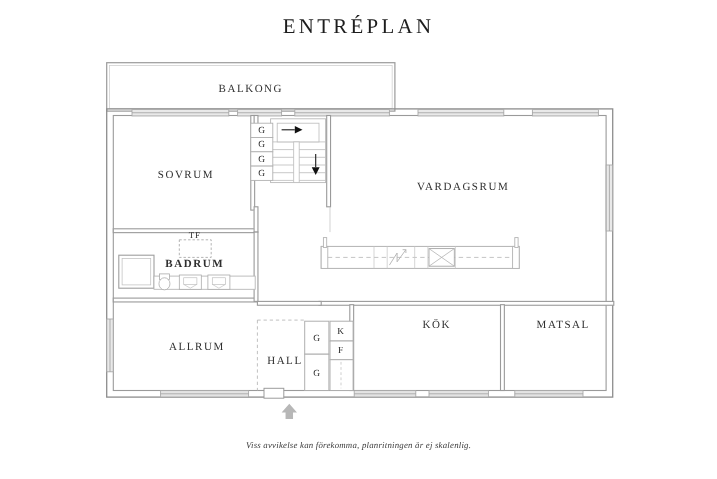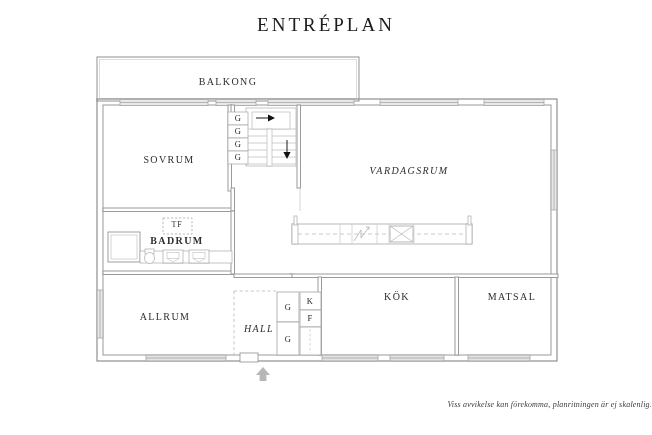--- a/index.html
+++ b/index.html
@@ -35,21 +35,21 @@
     color: #1d1d1d;
     font-weight: 400;
   }
 
   
   #footer {
     position: absolute;
     left: 0;
     top: 400px;
     width: 652px;
-    text-align: right;
+    text-align: center;
     font-style: italic;
     font-size: 8px;
     letter-spacing: 0.2px;
     color: #3a3a3a;
   }
 
   
   #plan {
     position: absolute;
     left: 0;
@@ -295,34 +295,34 @@
       <g stroke="#c4c4c4" stroke-width="0.7" fill="none">
         <line x1="231" y1="191" x2="231" y2="208"></line>
         <line x1="300" y1="188" x2="300" y2="211"></line>
       </g>
 
     </svg>
   </div>
 
   <div class="room-label" style="left:228px; top:81px;text-align:center;">BALKONG</div>
   <div class="room-label" style="left:169px; top:159px;">SOVRUM</div>
-  <div class="room-label" style="left:409px; top:170px;font-style:italic;">VARDAGSRUM</div>
+  <div class="room-label" style="left:421px; top:170px;">VARDAGSRUM</div>
   <div class="room-label" style="left:177px; top:240px;font-weight:bold;">BADRUM</div>
-  <div class="room-label" style="left:165px; top:316px;text-align:center;">ALLRUM</div>
-  <div class="room-label" style="left:259px; top:328px;font-style:italic;">HALL</div>
+  <div class="room-label" style="left:179px; top:316px;text-align:center;">ALLRUM</div>
+  <div class="room-label" style="left:259px; top:328px;">HALL</div>
   <div class="room-label" style="left:397px; top:296px;">KÖK</div>
   <div class="room-label" style="left:500px; top:296px;padding-left:24px;">MATSAL</div>
 
   <div class="box-label" style="left:238px; top:118px;">G</div>
   <div class="box-label" style="left:238px; top:131px;">G</div>
   <div class="box-label" style="left:238px; top:144px;">G</div>
   <div class="box-label" style="left:238px; top:157px;">G</div>
 
   <div class="box-label" style="left:288px; top:307px;">G</div>
   <div class="box-label" style="left:288px; top:339px;">G</div>
   <div class="box-label" style="left:310px; top:301px;">K</div>
   <div class="box-label" style="left:310px; top:318px;">F</div>
 
-  <div class="tf-label" style="left:177px; top:224px;">TF</div>
+  <div class="tf-label" style="left:177px; top:214px;">TF</div>
 
   <div id="footer">Viss avvikelse kan förekomma, planritningen är ej skalenlig.</div>
 
 </div>
 
 </body></html>

